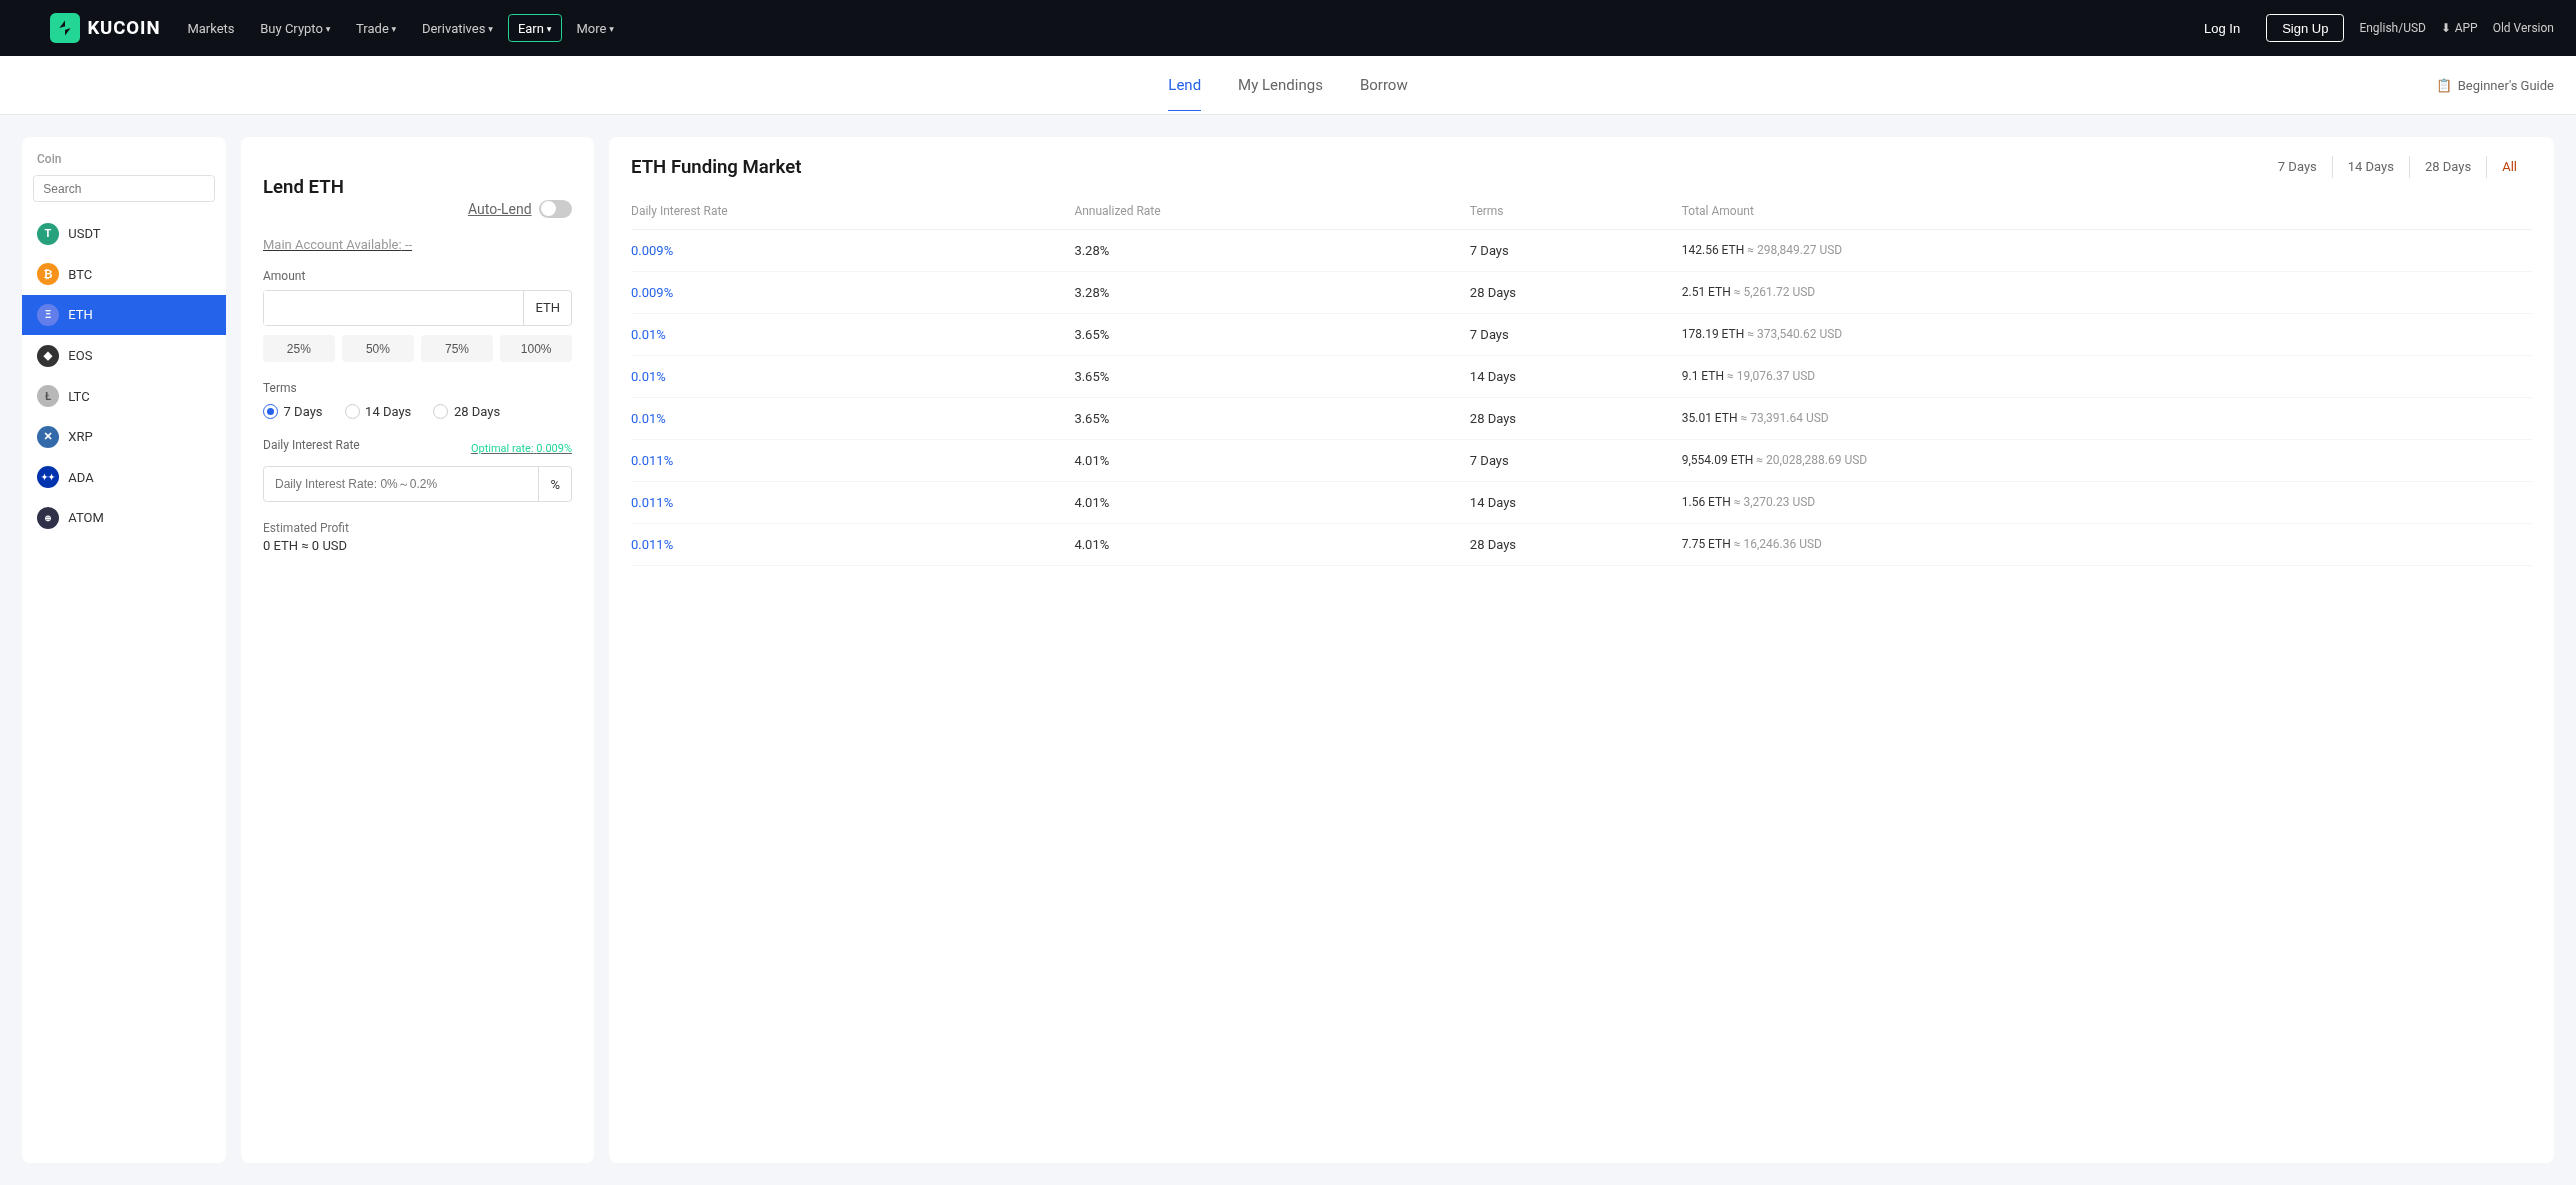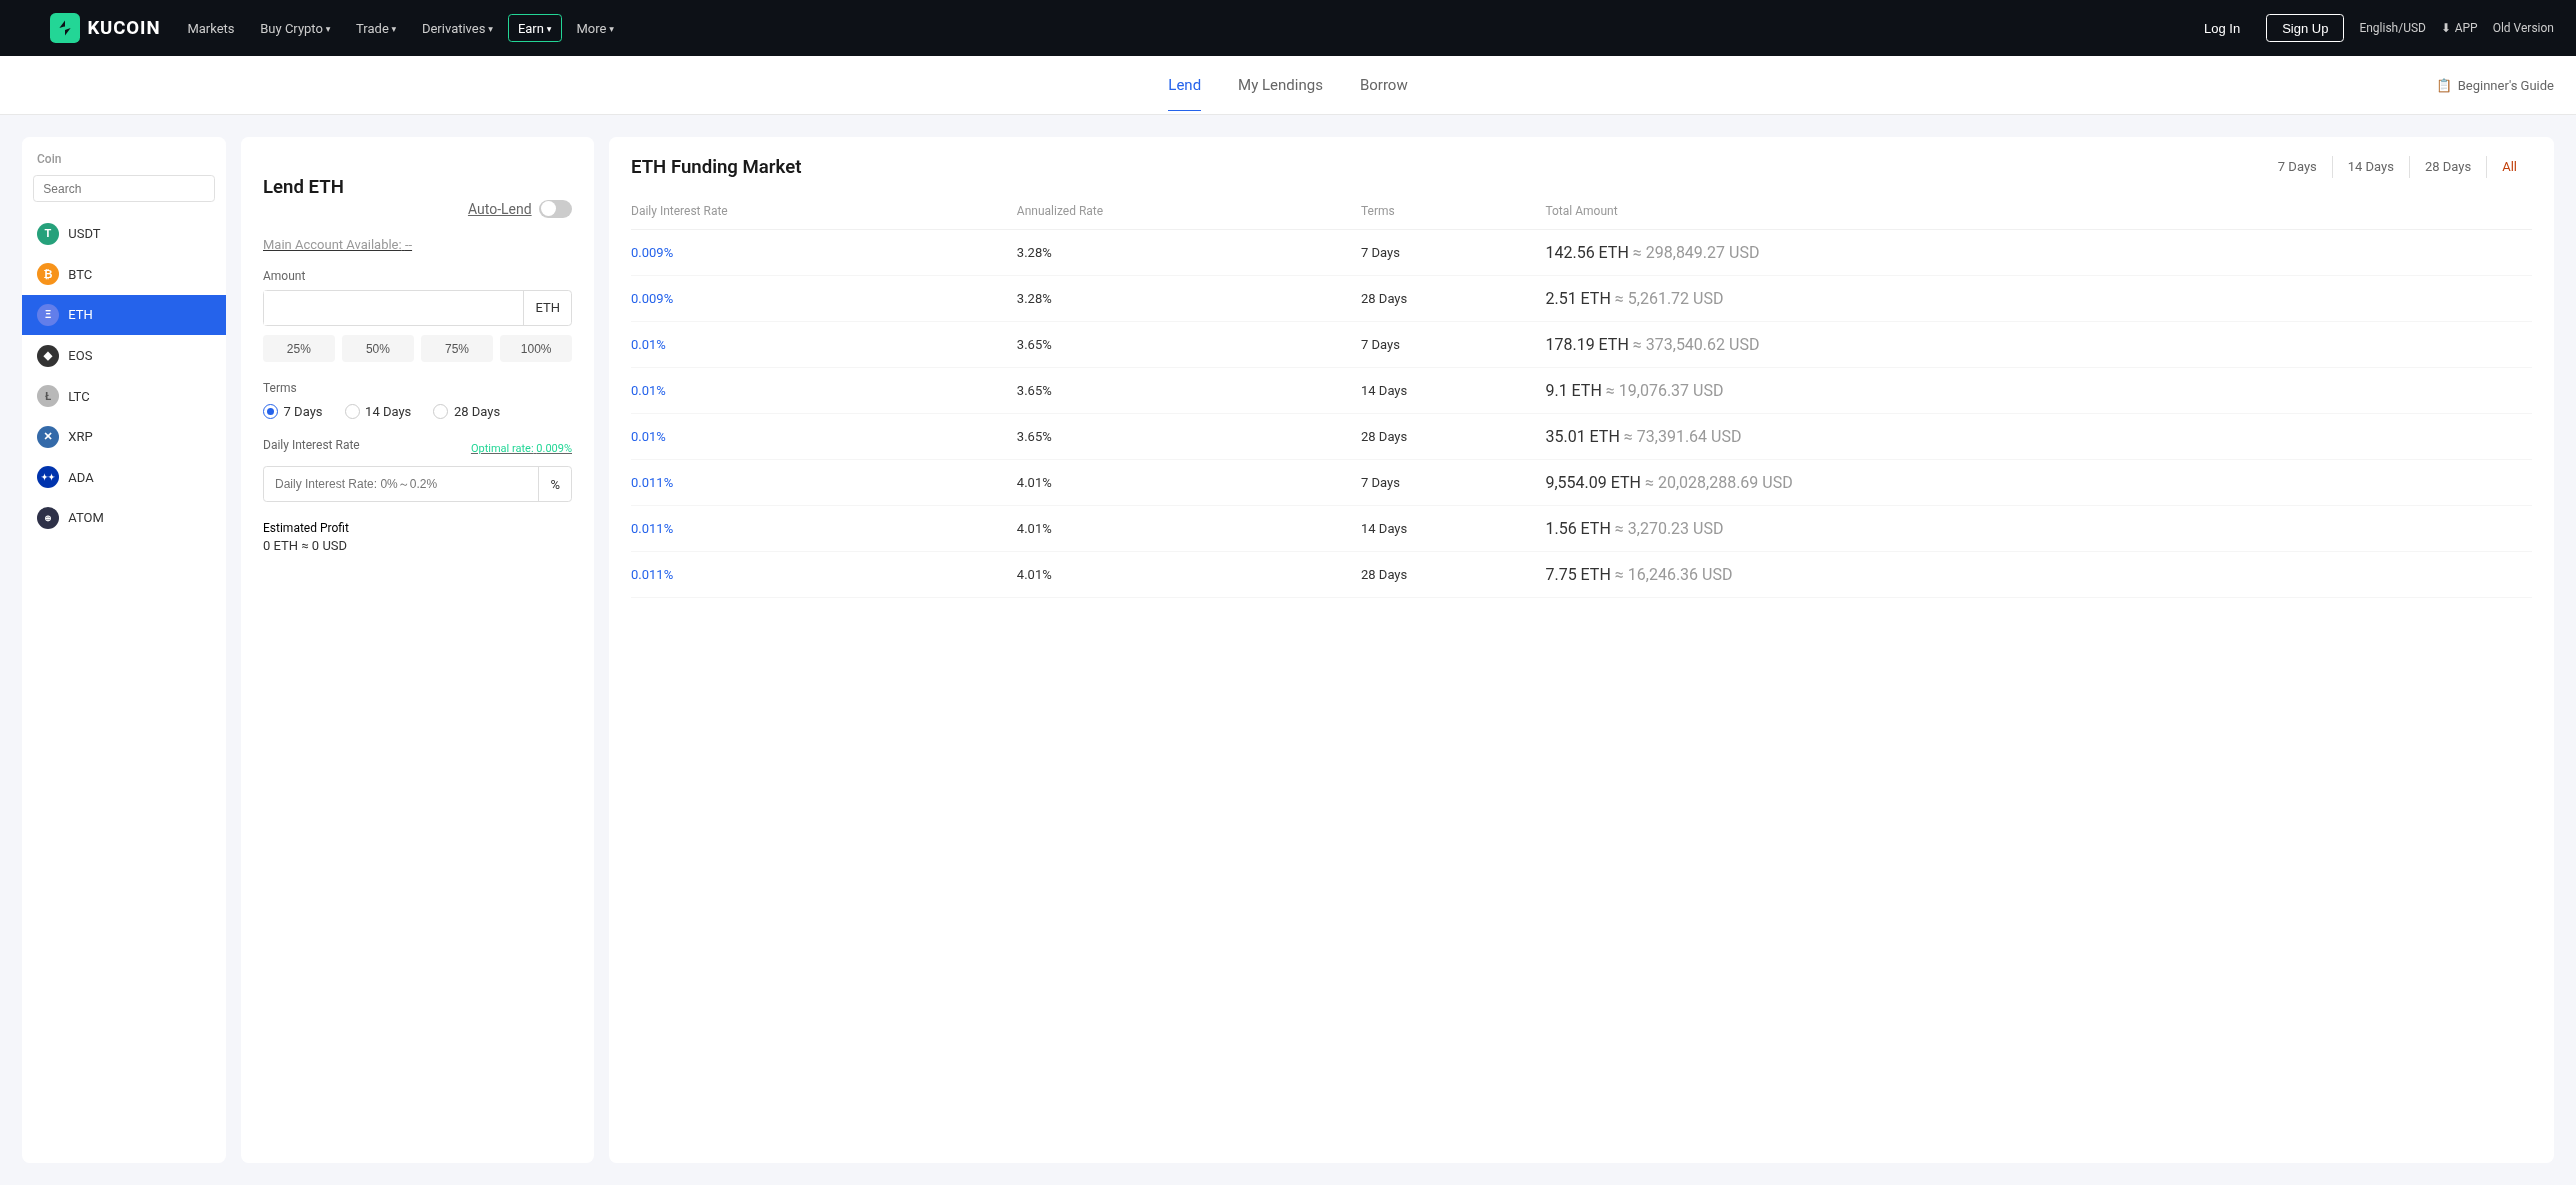--- a/index.html
+++ b/index.html
@@ -375,21 +375,21 @@
       color: #333;
       font-size: 13px;
       border-left: 0.9px solid #ddd;
     }
 
     .est-profit {
       margin-bottom: 22px;
     }
     .est-profit-title {
       font-size: 12px;
-      color: #000000;
+      color: #737373;
       margin-bottom: 3.7px;
     }
     .est-profit-value {
       font-size: 13px;
       color: #333;
     }
 
     .login-btn-bar {
       background: #f0f4ff;
       border-radius: 3.7px;
@@ -457,21 +457,21 @@
       font-size: 13px;
       color: #333;
       border-bottom: 0.9px solid #f5f5f5;
     }
     .market-table td.rate-col {
       color: #2563eb;
       cursor: pointer;
     }
     .market-table td.amount-col {
       color: #333;
-      font-size: 16px;
+      font-size: 12px;
     }
     .market-table td.amount-col span {
       color: #999;
     }
 
     
     .coin-scroll {
       max-height: 390px;
       overflow-y: auto;
     }

